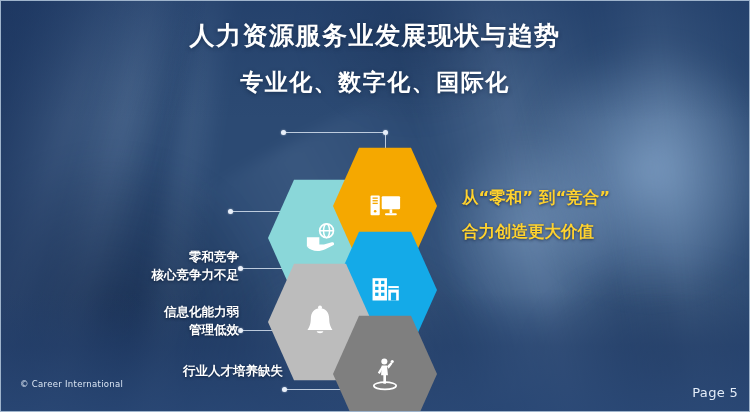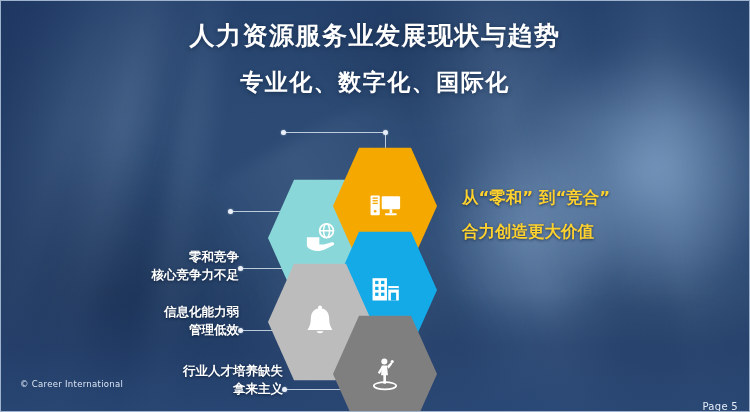--- a/index.html
+++ b/index.html
@@ -120,22 +120,22 @@
   }
   .gold-line:last-child { margin-bottom:11px; }
 
   
   .copyright {
     position:absolute; left:20px; bottom:23px;
     color:#dbe6f4; font-size:8.5px; letter-spacing:.3px;
     display:flex; align-items:center; gap:3px;
   }
   .page-num {
-    position:absolute; right:12px; bottom:0;
-    color:#e3ecf8; font-size:10px; letter-spacing:.3px;
+    position:absolute; right:12px; bottom:12px;
+    color:#e3ecf8; font-size:13px; letter-spacing:.3px;
   }
   .outer-border { position:absolute; inset:0; border:1px solid #9fb4cc; pointer-events:none; }
 </style>
 </head>
 <body>
 
 <div id="slide">
 
   <div class="bg-base"></div>
   <div class="fold f1"></div>
@@ -184,21 +184,20 @@
     <span class="l2">核心竞争力不足</span>
   </div>
 
   <div class="label" style="right:511px; top:303px;margin-left:48px;">
     <span>信息化能力弱</span>
     <span class="l2">管理低效</span>
   </div>
 
   <div class="label" style="right:467px; top:362px;">
     <span>行业人才培养缺失</span>
-    <span class="l2">拿来主义</span>
   </div>
 
   <div class="hex" id="hex-teal" style="left:268px; top:178px; background:#8ad7d9;">
     <span>
       <svg viewBox="0 0 64 64" fill="none">
         <circle cx="42" cy="21" r="10.5" stroke="#ffffff" stroke-width="2.6"></circle>
         <ellipse cx="42" cy="21" rx="4.6" ry="10.5" stroke="#ffffff" stroke-width="2.2"></ellipse>
         <line x1="31.5" y1="21" x2="52.5" y2="21" stroke="#ffffff" stroke-width="2.2"></line>
         <path d="M12 31 L31 31 L31 45 L12 45 Z" fill="#ffffff"></path>
         <path d="M12 45 C18 52, 30 54, 40 49 L52 43 C55 41.5 53 37.5 50 38.5 L38 42 L31 42" fill="#ffffff"></path>

